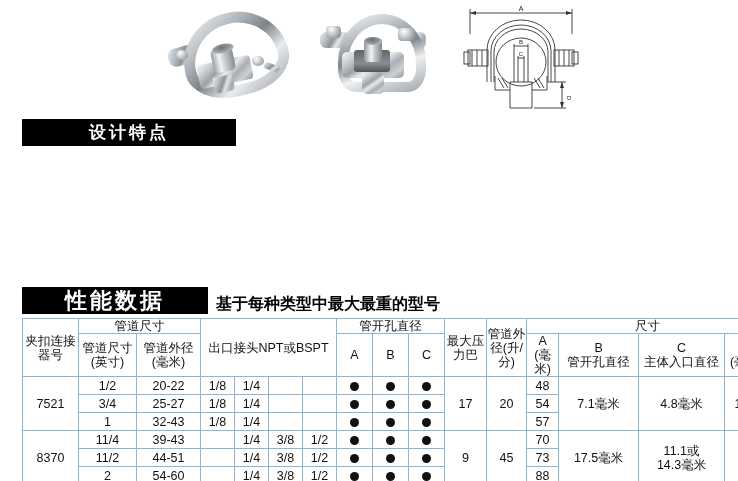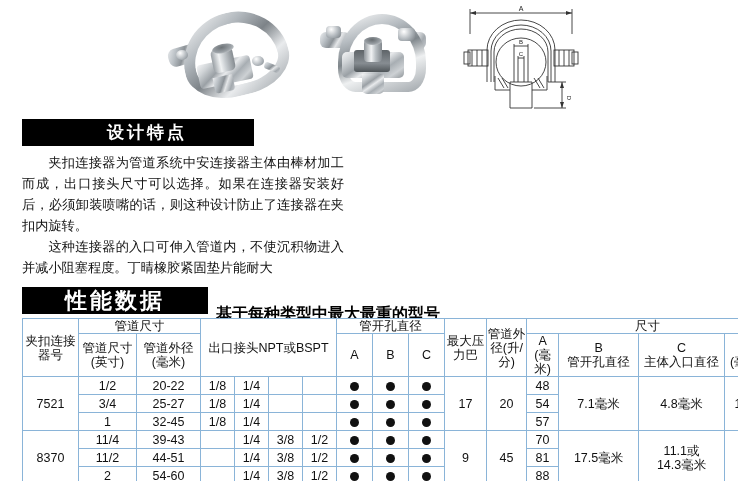--- a/index.html
+++ b/index.html
@@ -101,24 +101,24 @@
   
   #photo3{left:462px;top:4px;width:118px;height:108px;}
   .tech-svg{display:block;}
 
   
   .banner{
     position:absolute;background:#000;color:#fff;
     display:flex;align-items:center;justify-content:center;
     font-weight:bold;letter-spacing:3px;
   }
-  #banner-design{left:22px;top:119px;width:214px;height:27px;font-size:17px;padding-left:18px;}
+  #banner-design{left:22px;top:119px;width:214px;height:27px;font-size:17px;}
   #banner-perf{left:22px;top:287px;width:186px;height:27px;font-size:22px;}
   #perf-subtitle{
-    position:absolute;left:216px;top:304px;font-size:16px;font-weight:bold;color:#000;
+    position:absolute;left:216px;top:294px;font-size:16px;font-weight:bold;color:#000;
     letter-spacing:0px;
   }
 
   
   .copy{
     position:absolute;font-size:13.2px;line-height:21px;color:#111;text-align:justify;
   }
   #copy-left{left:22px;top:152px;width:322px;}
   #copy-right{left:344px;top:152px;width:352px;}
   .copy p{margin:0;}
@@ -239,24 +239,20 @@
         <text x="59" y="7" font-size="7" fill="#222" text-anchor="middle" font-family="Liberation Sans, sans-serif">A</text>
         <text x="59" y="40" font-size="6" fill="#222" text-anchor="middle" font-family="Liberation Sans, sans-serif">B</text>
         <text x="59" y="52" font-size="6" fill="#222" text-anchor="middle" font-family="Liberation Sans, sans-serif">C</text>
         <text x="105" y="94" font-size="6" fill="#222" text-anchor="middle" font-family="Liberation Sans, sans-serif" transform="rotate(90 105 94)">D</text>
       </svg>
     </div>
   </div>
 
   <div class="banner" id="banner-design">设计特点</div>
 
-  <div class="copy" id="copy-left">
-    <p class="indent">夹扣连接器为管道系统中安连接器主体由棒材加工而成，出口接头尺寸可以选择。如果在连接器安装好后，必须卸装喷嘴的话，则这种设计防止了连接器在夹扣内旋转。</p>
-    <p class="indent">这种连接器的入口可伸入管道内，不使沉积物进入并减小阻塞程度。丁晴橡胶紧固垫片能耐大</p>
-  </div>
 
 
   <div class="banner" id="banner-perf">性能数据</div>
   <div id="perf-subtitle">基于每种类型中最大最重的型号</div>
 
   <table id="spec-table">
     <colgroup>
       <col style="width:56px">
       <col style="width:58px">
         <col style="width:64px">
@@ -336,21 +332,21 @@
           <td>1/4</td>
           <td></td>
           <td></td>
           <td><span class="dot"></span></td>
           <td><span class="dot"></span></td>
           <td><span class="dot"></span></td>
           <td>54</td>
         </tr>
         <tr class="cell-row">
           <td>1</td>
-          <td>32-45</td>
+          <td>32-43</td>
           <td>1/8</td>
           <td>1/4</td>
           <td></td>
           <td></td>
           <td><span class="dot"></span></td>
           <td><span class="dot"></span></td>
           <td><span class="dot"></span></td>
           <td>57</td>
         </tr>
         <tr class="cell-row">
@@ -374,21 +370,21 @@
         <tr class="cell-row">
           <td>11/2</td>
           <td>44-51</td>
           <td></td>
           <td>1/4</td>
           <td>3/8</td>
           <td>1/2</td>
           <td><span class="dot"></span></td>
           <td><span class="dot"></span></td>
           <td><span class="dot"></span></td>
-          <td>81</td>
+          <td>73</td>
         </tr>
         <tr class="cell-row">
           <td>2</td>
           <td>54-60</td>
           <td></td>
           <td>1/4</td>
           <td>3/8</td>
           <td>1/2</td>
           <td><span class="dot"></span></td>
           <td><span class="dot"></span></td>

